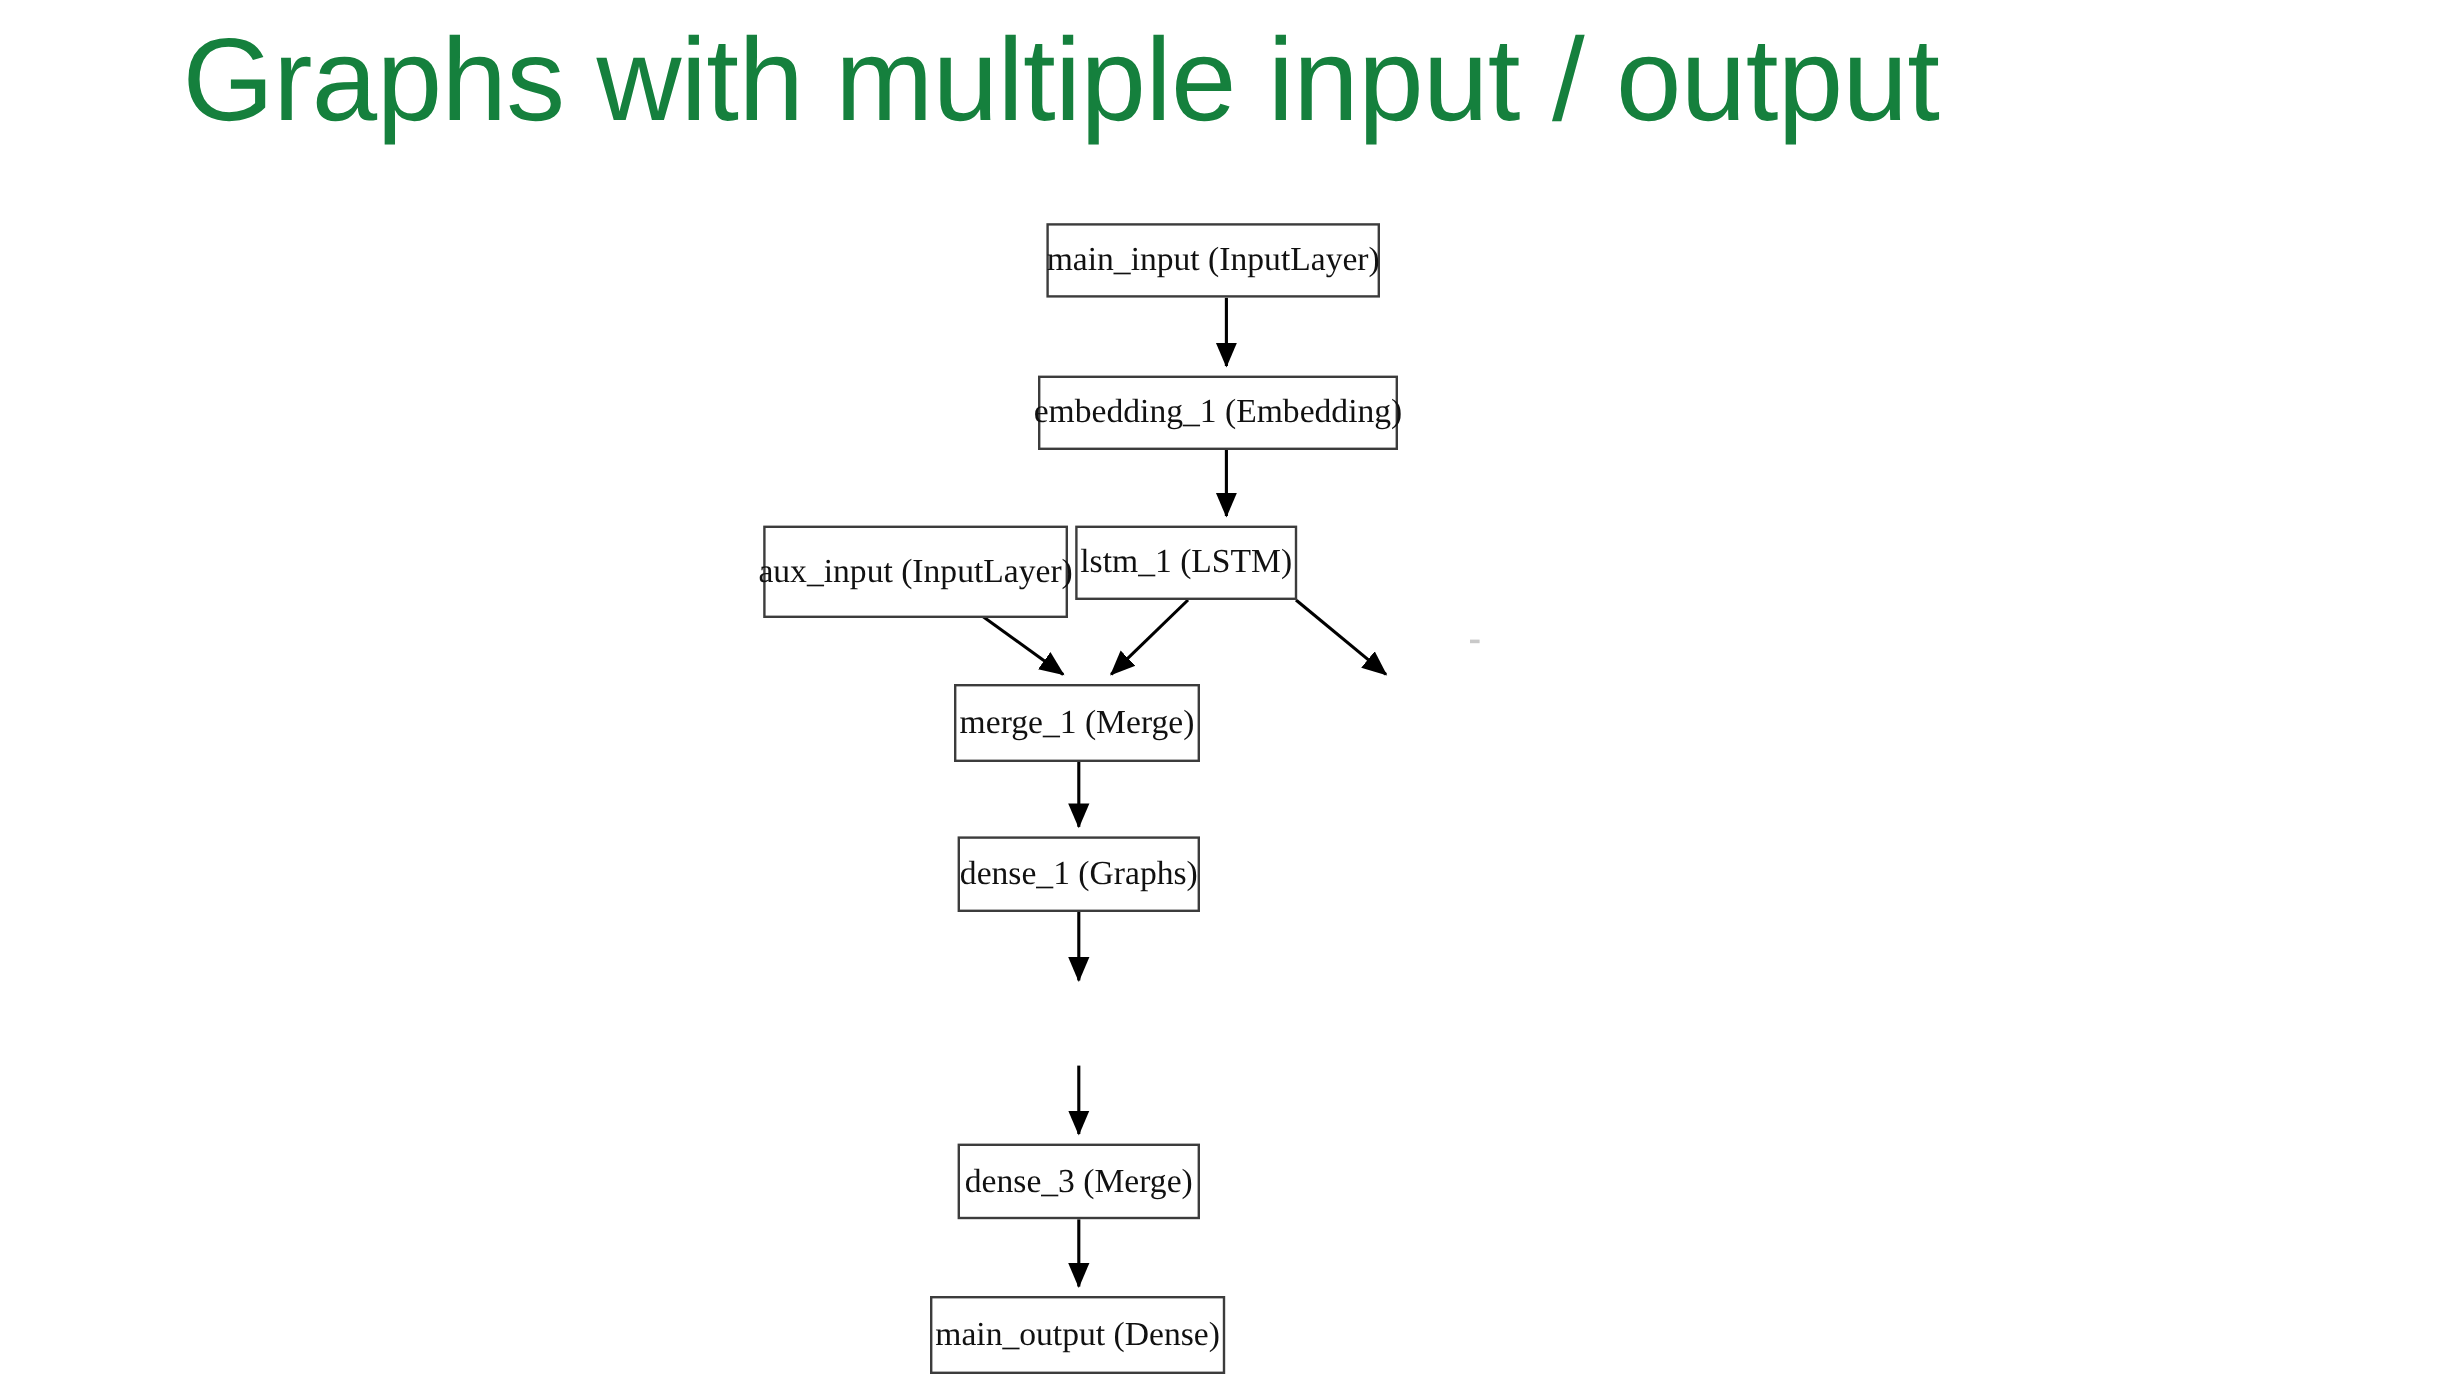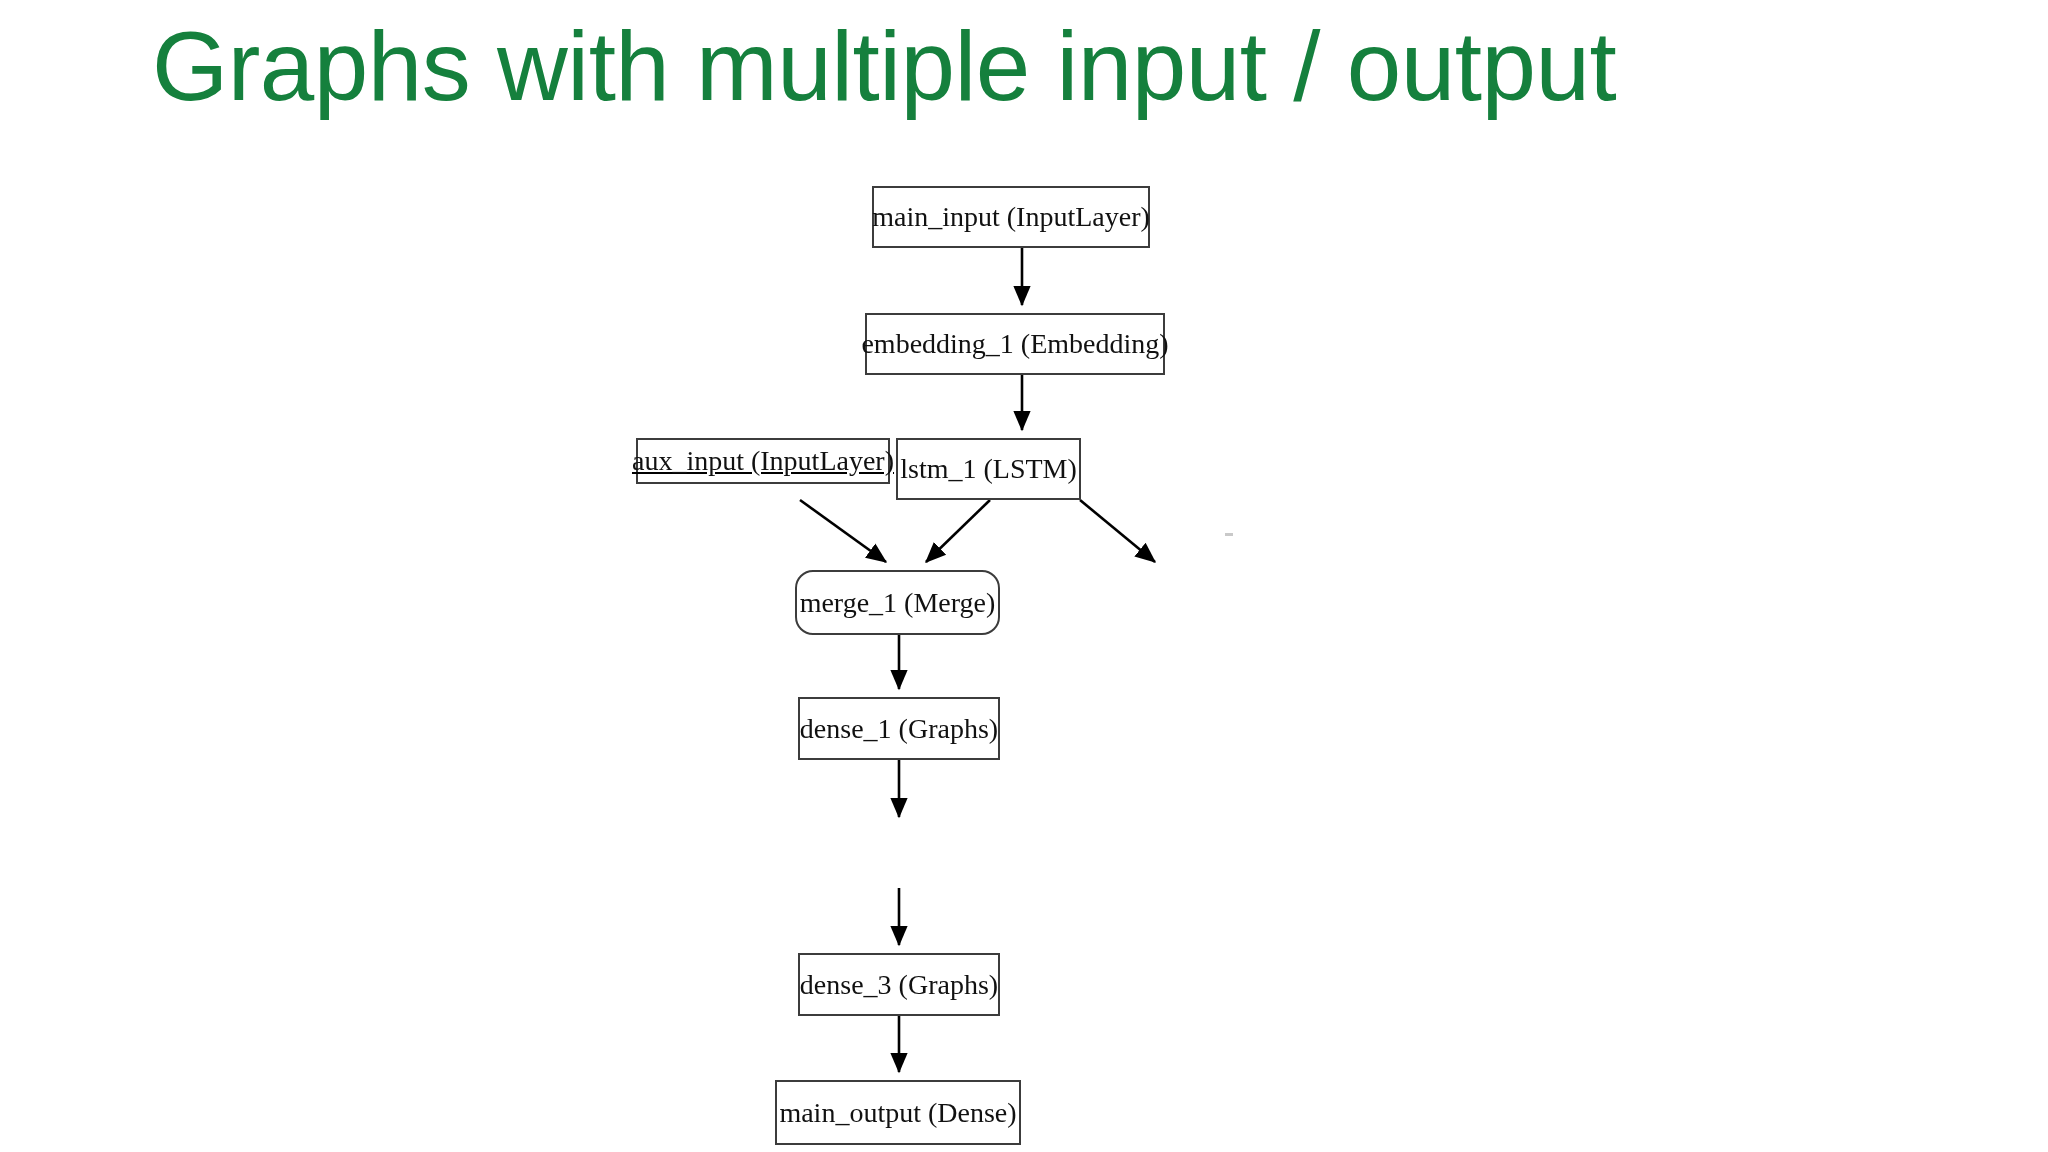--- a/index.html
+++ b/index.html
@@ -106,40 +106,40 @@
     </svg>
 
     <div class="graph-node" id="node-main-input" style="left:872px; top:186px; width:278px; height:62px;">
       <span class="node-label">main_input (InputLayer)</span>
     </div>
 
     <div class="graph-node" id="node-embedding-1" style="left:865px; top:313px; width:300px; height:62px;">
       <span class="node-label">embedding_1 (Embedding)</span>
     </div>
 
-    <div class="graph-node" id="node-aux-input" style="left:636px; top:438px; width:254px; height:46px;text-decoration:underline;">
+    <div class="graph-node" id="node-aux-input" style="left:636px; top:438px; width:254px; height:77px;">
       <span class="node-label">aux_input (InputLayer)</span>
     </div>
 
     <div class="graph-node" id="node-lstm-1" style="left:896px; top:438px; width:185px; height:62px;">
       <span class="node-label">lstm_1 (LSTM)</span>
     </div>
 
-    <div class="graph-node" id="node-merge-1" style="left:795px; top:570px; width:205px; height:65px;border-radius:18px;">
+    <div class="graph-node" id="node-merge-1" style="left:795px; top:570px; width:205px; height:65px;">
       <span class="node-label">merge_1 (Merge)</span>
     </div>
 
 
     <div class="graph-node" id="node-dense-1" style="left:798px; top:697px; width:202px; height:63px;">
       <span class="node-label">dense_1 (Graphs)</span>
     </div>
 
 
     <div class="graph-node" id="node-dense-3" style="left:798px; top:953px; width:202px; height:63px;">
-      <span class="node-label">dense_3 (Graphs)</span>
+      <span class="node-label">dense_3 (Merge)</span>
     </div>
 
     <div class="graph-node" id="node-main-output" style="left:775px; top:1080px; width:246px; height:65px;">
       <span class="node-label">main_output (Dense)</span>
     </div>
 
     <div id="speck-artifact"></div>
 
   </div>
 </div>

